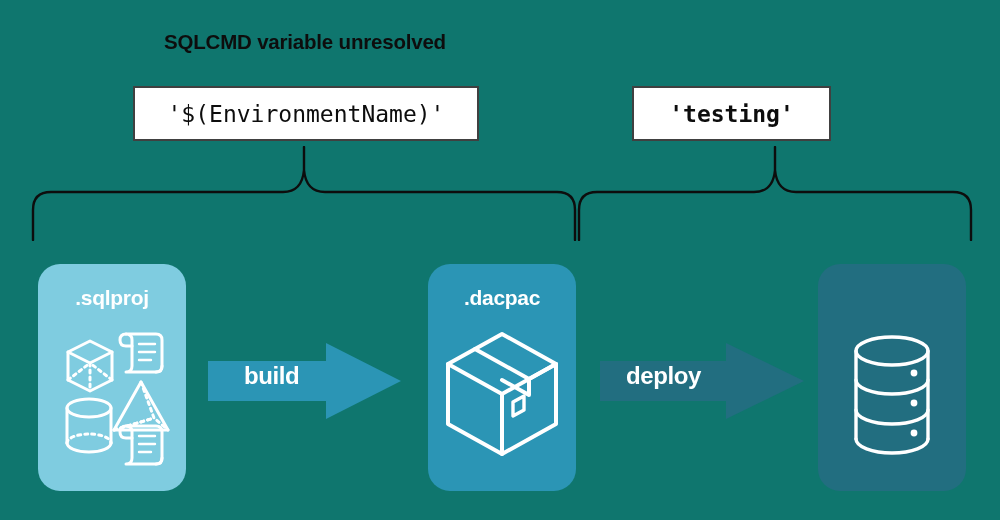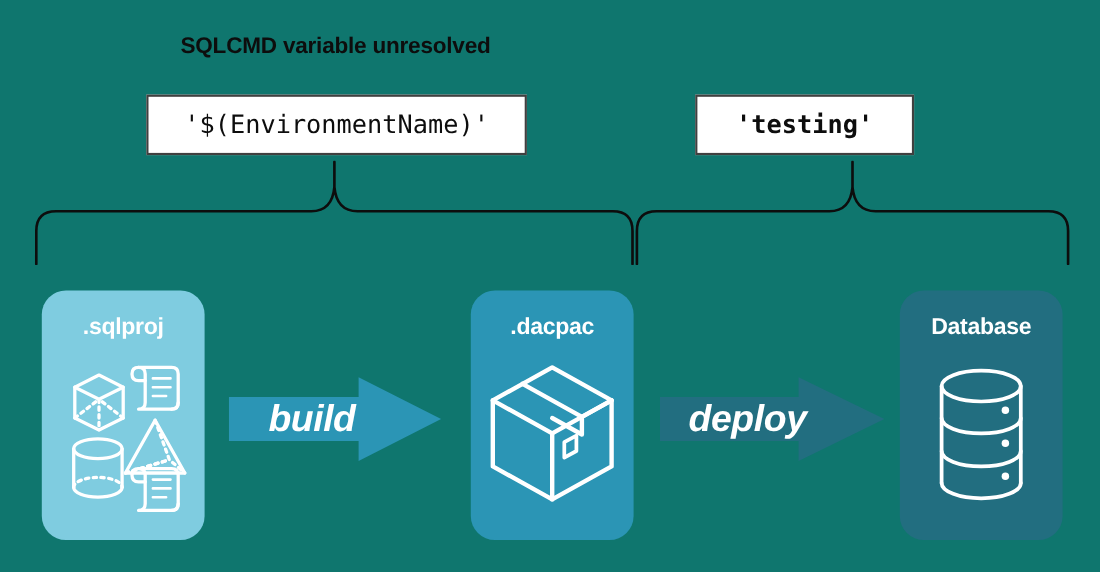--- a/index.html
+++ b/index.html
@@ -88,24 +88,23 @@
     width: 100%;
   }
 
   
   .arrow { position: absolute; }
   .arrow-label {
     position: absolute;
     color: #ffffff;
     font-family: "Liberation Sans", sans-serif;
     font-weight: bold;
-    font-size: 34px;
+    font-size: 24px;
     letter-spacing: -0.4px;
     white-space: nowrap;
-    font-style: italic;
   }
   #arrow-build  { left: 208px; top: 341px; }
   #arrow-deploy { left: 600px; top: 341px; }
   #arrow-build  .arrow-label { left: 36px; top: 21px; }
   #arrow-deploy .arrow-label { left: 26px; top: 21px; }
 </style>
 </head>
 <body>
 
 <div id="canvas">
@@ -179,21 +178,20 @@
         <path d="M 20,44 L 74,74 L 128,44"></path>
         <path d="M 74,74 L 74,134"></path>
         <path d="M 47,29 L 101,59 L 101,75 L 74,60"></path>
         <path d="M 101,59 L 128,44"></path>
         <path d="M 85,82 L 96,76 L 96,90 L 85,96 Z" stroke-width="3.4"></path>
       </g>
     </svg>
   </div>
 
   <div class="stage-box" id="box-database">
-    <div class="stage-label">Database</div>
     <svg class="box-art" height="160" viewBox="0 0 148 160">
       <g fill="none" stroke="#ffffff" stroke-width="3.4" stroke-linecap="round" stroke-linejoin="round">
         <ellipse cx="74" cy="31" rx="36" ry="14"></ellipse>
         <path d="M 38,31 L 38,119"></path>
         <path d="M 110,31 L 110,119"></path>
         <path d="M 38,119 A 36 14 0 0 0 110,119"></path>
         <path d="M 38,60 A 36 14 0 0 0 110,60"></path>
         <path d="M 38,90 A 36 14 0 0 0 110,90"></path>
         <circle cx="96" cy="53" r="3.4" fill="#ffffff" stroke="none"></circle>
         <circle cx="96" cy="83" r="3.4" fill="#ffffff" stroke="none"></circle>

